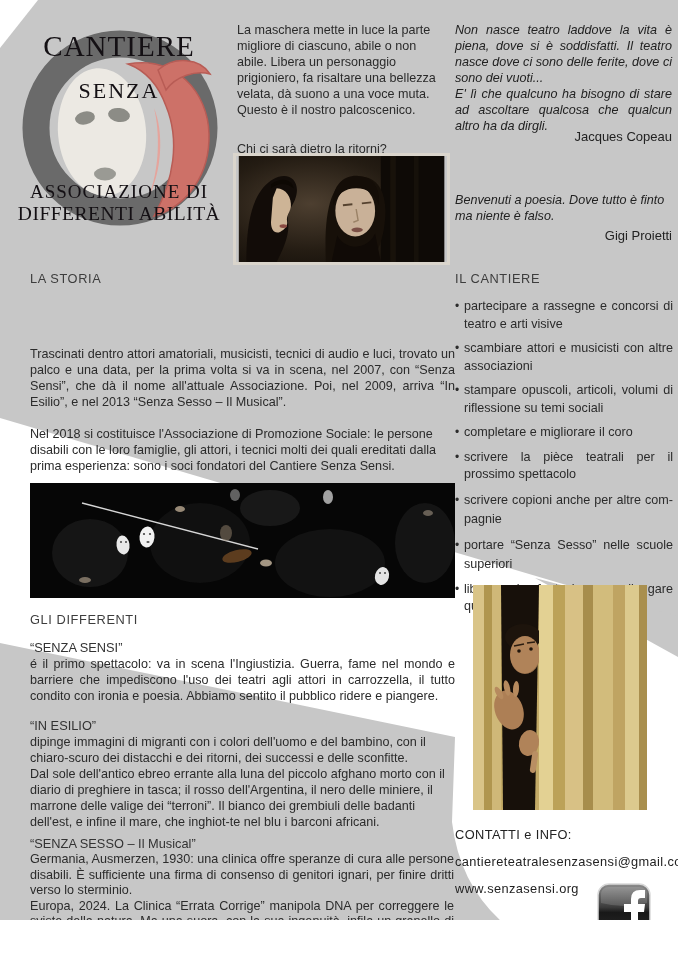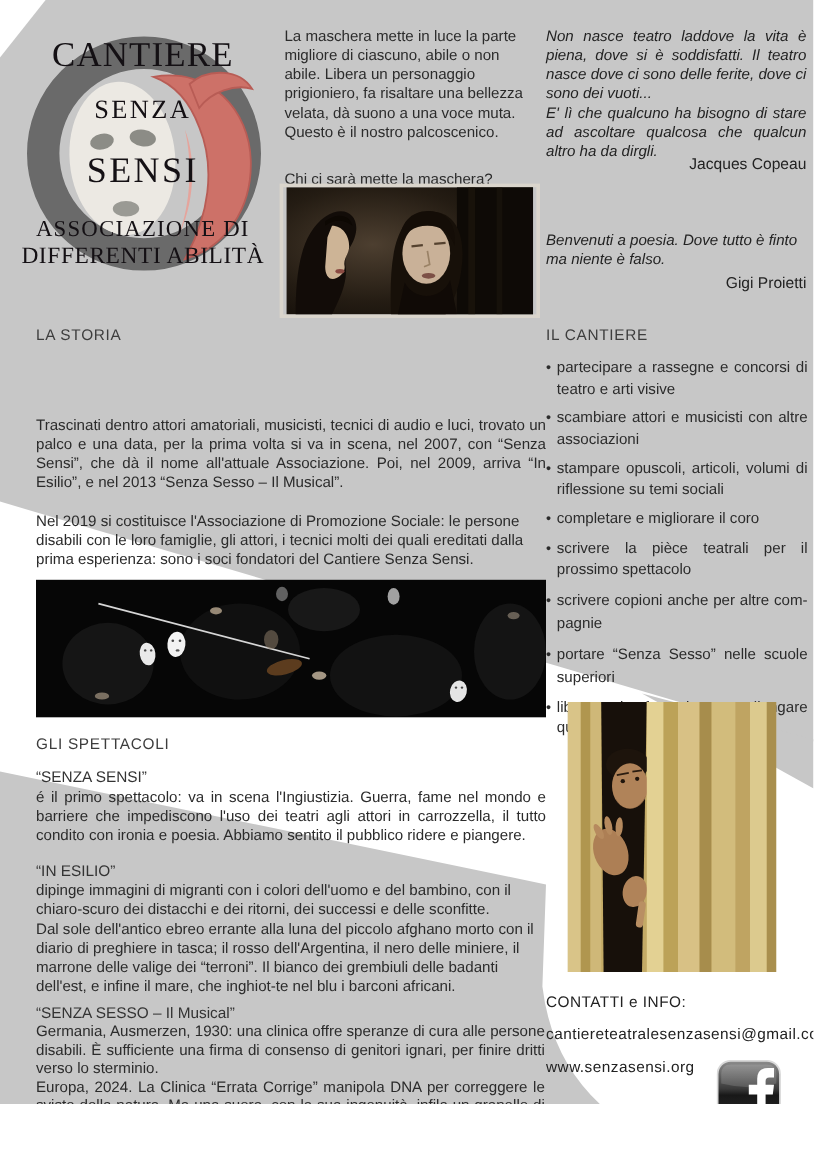--- a/index.html
+++ b/index.html
@@ -55,27 +55,26 @@
                C166,168 172,128 158,94 C150,72 136,58 120,52 Z" fill="#cd7168" stroke="#b85c55" stroke-width="1.5"></path>
       <path d="M150,58 C166,44 192,46 202,62 C188,58 168,64 158,78 Z" fill="#cd7168" stroke="#b85c55" stroke-width="1.5"></path>
       <path d="M146,96 C156,120 154,160 140,186 C152,158 152,120 146,96 Z" fill="#e5a49c"></path>
       <ellipse cx="94" cy="120" rx="44" ry="64" fill="#ece9e3" transform="rotate(-5 94 120)"></ellipse>
       <ellipse cx="77" cy="106" rx="10" ry="6.5" fill="#8c8c86" transform="rotate(-12 77 106)"></ellipse>
       <ellipse cx="111" cy="103" rx="11" ry="7" fill="#8c8c86" transform="rotate(8 111 103)"></ellipse>
       <ellipse cx="97" cy="162" rx="11" ry="6.5" fill="#9a9a94"></ellipse>
     </svg>
     <div class="logo-line lt1">CANTIERE</div>
     <div class="logo-line lt2">SENZA</div>
-    <div class="logo-line lt3">SENSI</div>
     <div class="logo-line ls1">ASSOCIAZIONE DI</div>
     <div class="logo-line ls2">DIFFERENTI ABILITÀ</div>
   </div>
 
   <div class="abs body-txt" style="left:237px;top:22px;width:209px;">La maschera mette in luce la parte migliore di ciascuno, abile o non abile. Libera un personaggio prigioniero, fa risaltare una bellezza velata, dà suono a una voce muta. Questo è il nostro palcoscenico.</div>
-  <div class="abs body-txt" style="left:237px;top:141px;width:209px;">Chi ci sarà mette la maschera?</div>
+  <div class="abs body-txt" style="left:237px;top:141px;width:209px;">Chi ci sarà dietro la ritorni?</div>
 
   <svg class="abs photo bordered" style="left:233px;top:153px;" width="217" height="112" viewBox="0 0 217 112" aria-hidden="true">
     <defs>
       <radialGradient id="pg1" cx="35%" cy="45%" r="75%">
         <stop offset="0%" stop-color="#4d3f30"></stop>
           <stop offset="60%" stop-color="#241c13"></stop>
         <stop offset="100%" stop-color="#120d08"></stop>
       </radialGradient>
     </defs>
     <rect width="217" height="112" fill="url(#pg1)"></rect>
@@ -100,21 +99,21 @@
 
   <div class="abs body-txt ital just prelines" style="left:455px;top:22px;width:217px;">Non nasce teatro laddove la vita è piena, dove si è soddisfatti. Il teatro nasce dove ci sono delle ferite, dove ci sono dei vuoti...
 E' lì che qualcuno ha bisogno di stare ad ascoltare qualcosa che qualcun altro ha da dirgli.</div>
   <div class="abs author" style="left:455px;top:129px;width:217px;">Jacques Copeau</div>
 
   <div class="abs body-txt ital" style="left:455px;top:192px;width:217px;">Benvenuti a poesia. Dove tutto è finto ma niente è falso.</div>
   <div class="abs author" style="left:455px;top:228px;width:217px;">Gigi Proietti</div>
 
   <div class="abs heading" style="left:30px;top:271px;">LA STORIA</div>
   <div class="abs body-txt just" style="left:30px;top:346px;width:425px;">Trascinati dentro attori amatoriali, musicisti, tecnici di audio e luci, trovato un palco e una data, per la prima volta si va in scena, nel 2007, con “Senza Sensi”, che dà il nome all'attuale Associazione. Poi, nel 2009, arriva “In Esilio”, e nel 2013 “Senza Sesso – Il Musical”.</div>
-  <div class="abs body-txt" style="left:30px;top:426px;width:425px;">Nel 2019 si costituisce l'Associazione di Promozione Sociale: le persone disabili con le loro famiglie, gli attori, i tecnici molti dei quali ereditati dalla prima esperienza: sono i soci fondatori del Cantiere Senza Sensi.</div>
+  <div class="abs body-txt" style="left:30px;top:426px;width:425px;">Nel 2018 si costituisce l'Associazione di Promozione Sociale: le persone disabili con le loro famiglie, gli attori, i tecnici molti dei quali ereditati dalla prima esperienza: sono i soci fondatori del Cantiere Senza Sensi.</div>
 
   <div class="abs heading" style="left:455px;top:271px;">IL CANTIERE</div>
   <ul class="abs bullets" style="left:455px;top:298px;">
     <li>partecipare a rassegne e concorsi di teatro e arti visive</li>
     <li>scambiare attori e musicisti con altre associazioni</li>
     <li>stampare opuscoli, articoli, volumi di riflessione su temi sociali</li>
     <li>completare e migliorare il coro</li>
     <li>scrivere la pièce teatrali per il prossimo spettacolo</li>
     <li style="line-height:19px;">scrivere copioni anche per altre com-pagnie</li>
     <li style="line-height:19px;">portare “Senza Sesso” nelle scuole superiori</li>
@@ -145,21 +144,21 @@
     <line x1="52" y1="20" x2="228" y2="66" stroke="#d6d6d6" stroke-width="1.4"></line>
     <ellipse cx="207" cy="73" rx="15" ry="6" fill="#5c3c1e" transform="rotate(-14 207 73)"></ellipse>
     <ellipse cx="196" cy="50" rx="6" ry="8" fill="#8a7a66" opacity="0.55"></ellipse>
 
     <ellipse cx="150" cy="26" rx="5" ry="3" fill="#b9a890" opacity="0.8"></ellipse>
     <ellipse cx="236" cy="80" rx="6" ry="3.5" fill="#c0b09a" opacity="0.85"></ellipse>
     <ellipse cx="55" cy="97" rx="6" ry="3" fill="#a59682" opacity="0.7"></ellipse>
     <ellipse cx="398" cy="30" rx="5" ry="3" fill="#9f9181" opacity="0.6"></ellipse>
   </svg>
 
-  <div class="abs heading" style="left:30px;top:612px;">GLI SPETTACOLI</div>
+  <div class="abs heading" style="left:30px;top:612px;">GLI DIFFERENTI</div>
 
   <div class="abs show-title" style="left:30px;top:640px;">“SENZA SENSI”</div>
   <div class="abs body-txt just prelines" style="left:30px;top:656px;width:425px;">é il primo spettacolo: va in scena l'Ingiustizia. Guerra, fame nel mondo e barriere che impediscono l'uso dei teatri agli attori in carrozzella, il tutto condito con ironia e poesia. Abbiamo sentito il pubblico ridere e piangere.</div>
 
   <div class="abs show-title" style="left:30px;top:718px;">“IN ESILIO”</div>
   <div class="abs body-txt prelines" style="left:30px;top:734px;width:424px;">dipinge immagini di migranti con i colori dell'uomo e del bambino, con il chiaro-scuro dei distacchi e dei ritorni, dei successi e delle sconfitte.
 Dal sole dell'antico ebreo errante alla luna del piccolo afghano morto con il diario di preghiere in tasca; il rosso dell'Argentina, il nero delle miniere, il marrone delle valige dei “terroni”. Il bianco dei grembiuli delle badanti dell'est, e infine il mare, che inghiot-te nel blu i barconi africani.</div>
 
   <div class="abs show-title" style="left:30px;top:836px;">“SENZA SESSO – Il Musical”</div>
   <div class="abs body-txt just prelines" style="left:30px;top:852px;width:424px;line-height:15.5px;">Germania, Ausmerzen, 1930: una clinica offre speranze di cura alle persone disabili. È sufficiente una firma di consenso di genitori ignari, per finire dritti verso lo sterminio.

